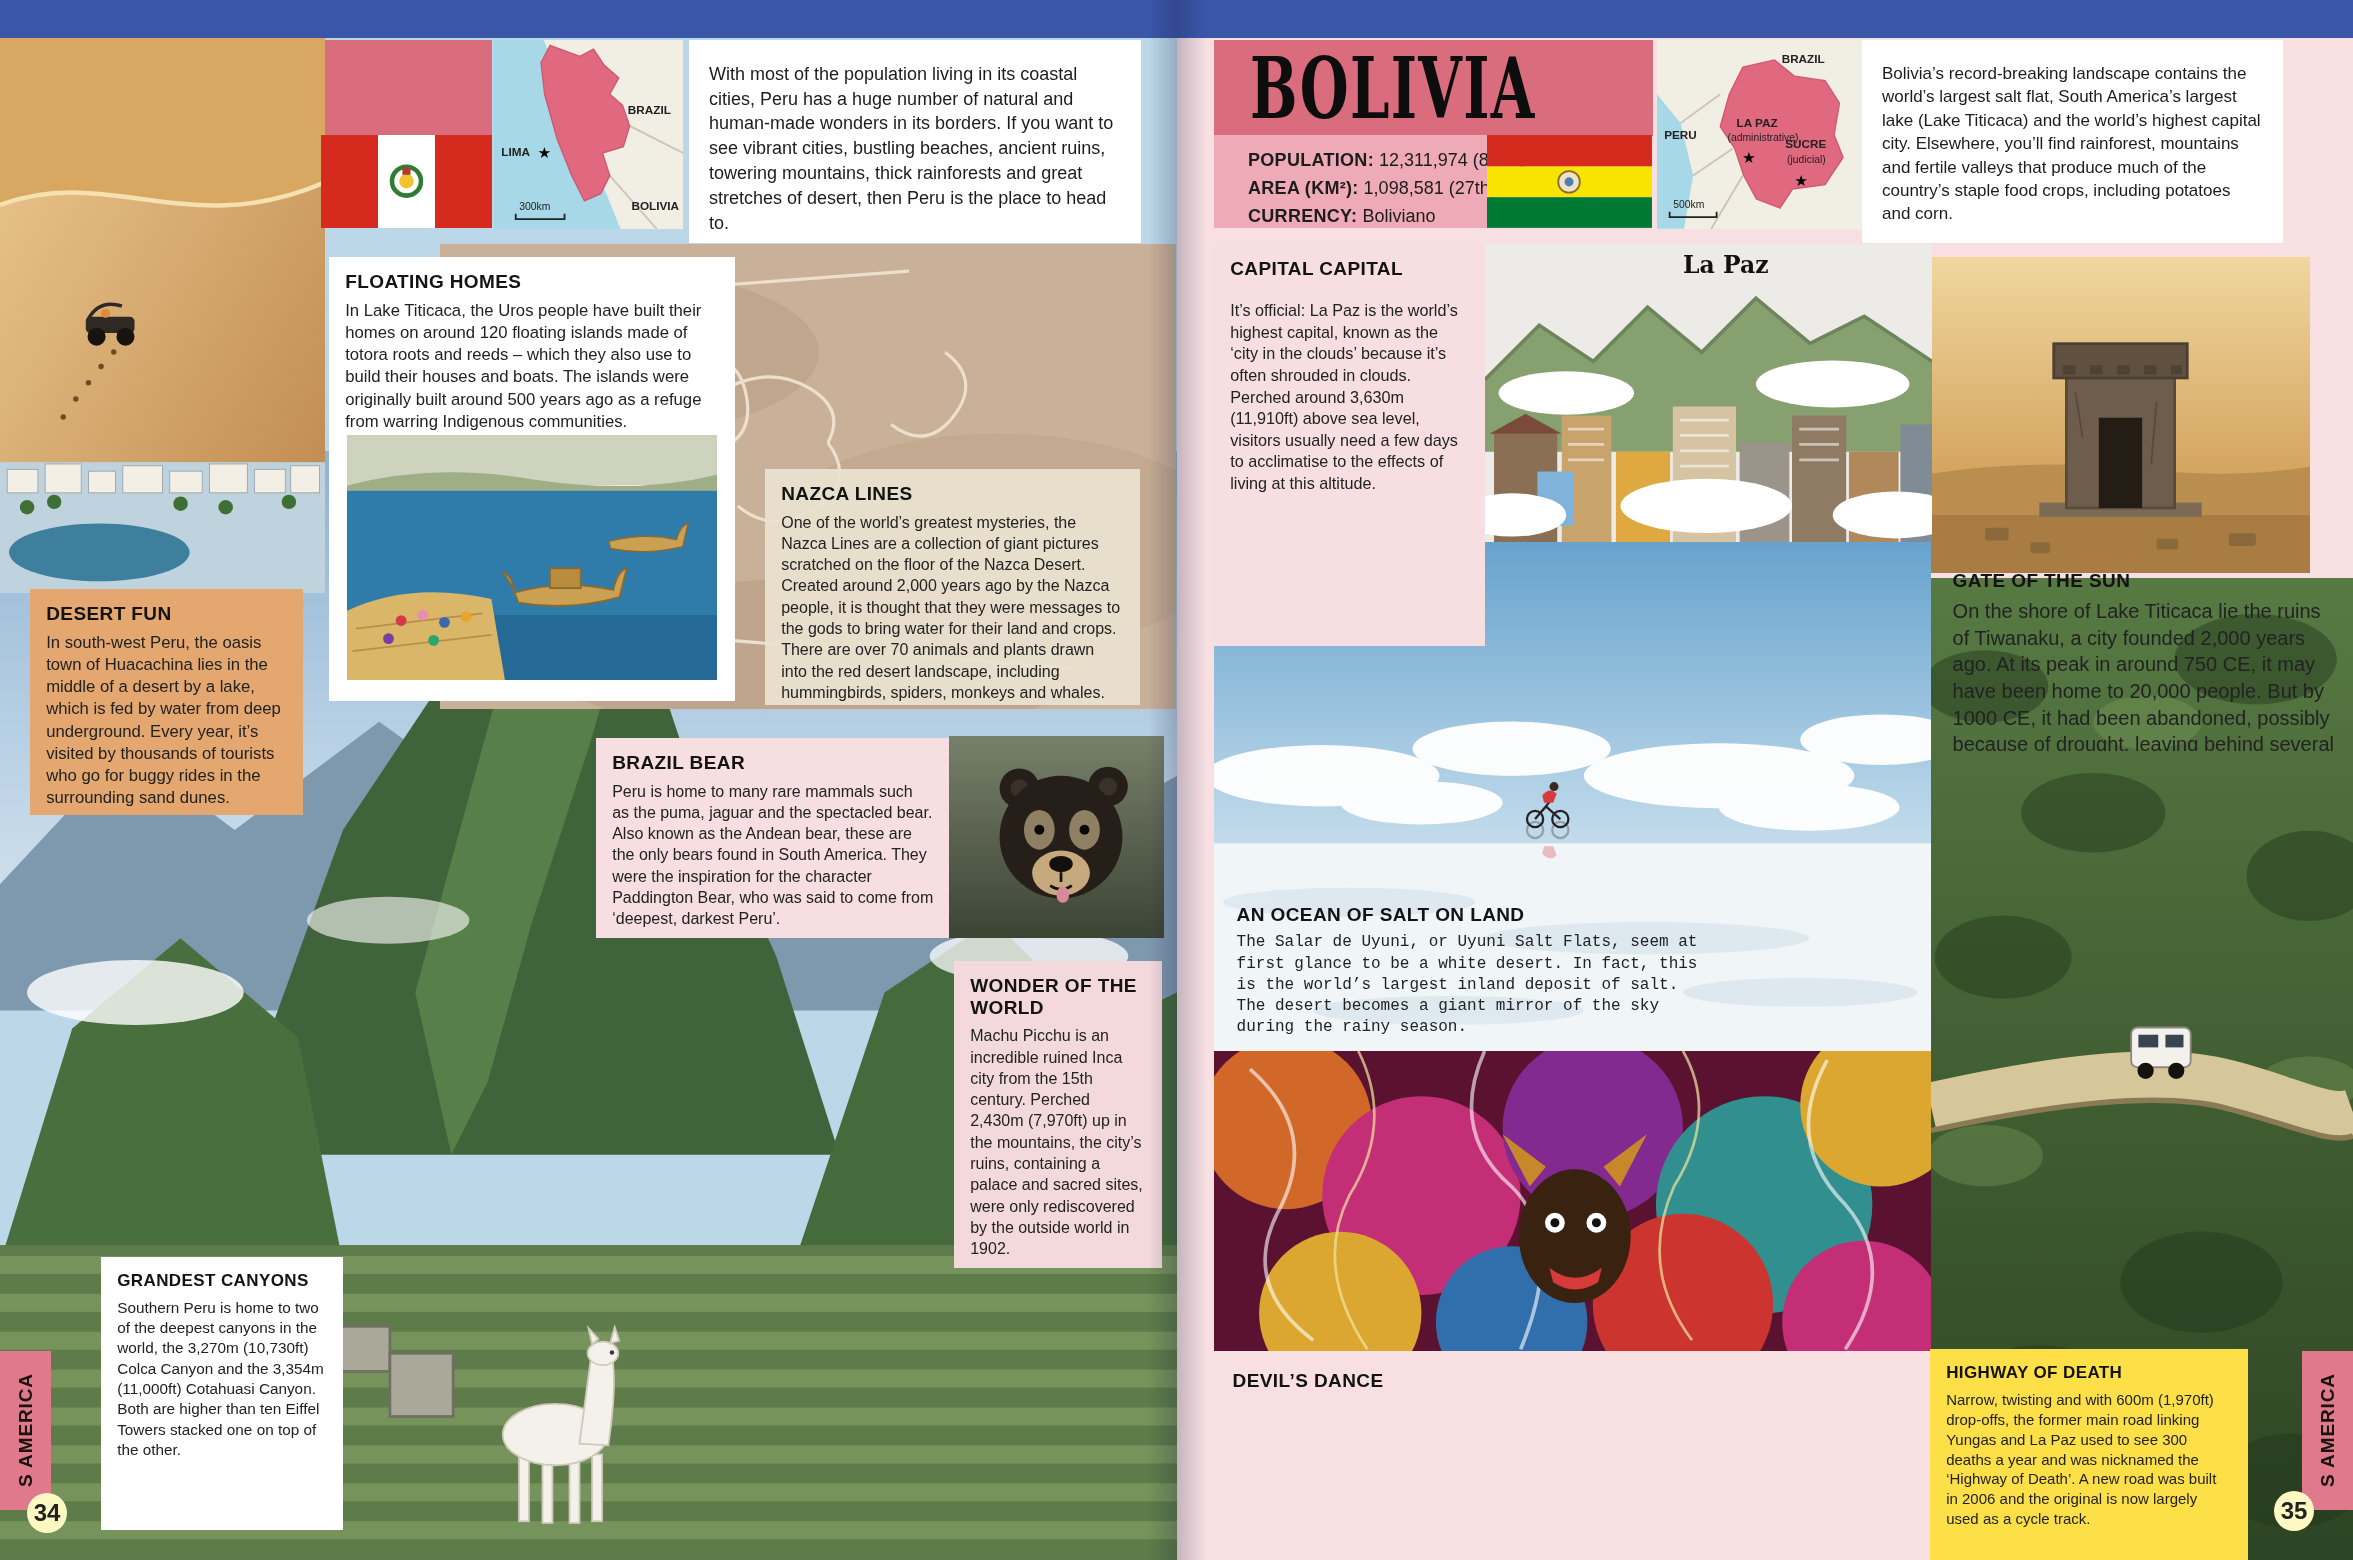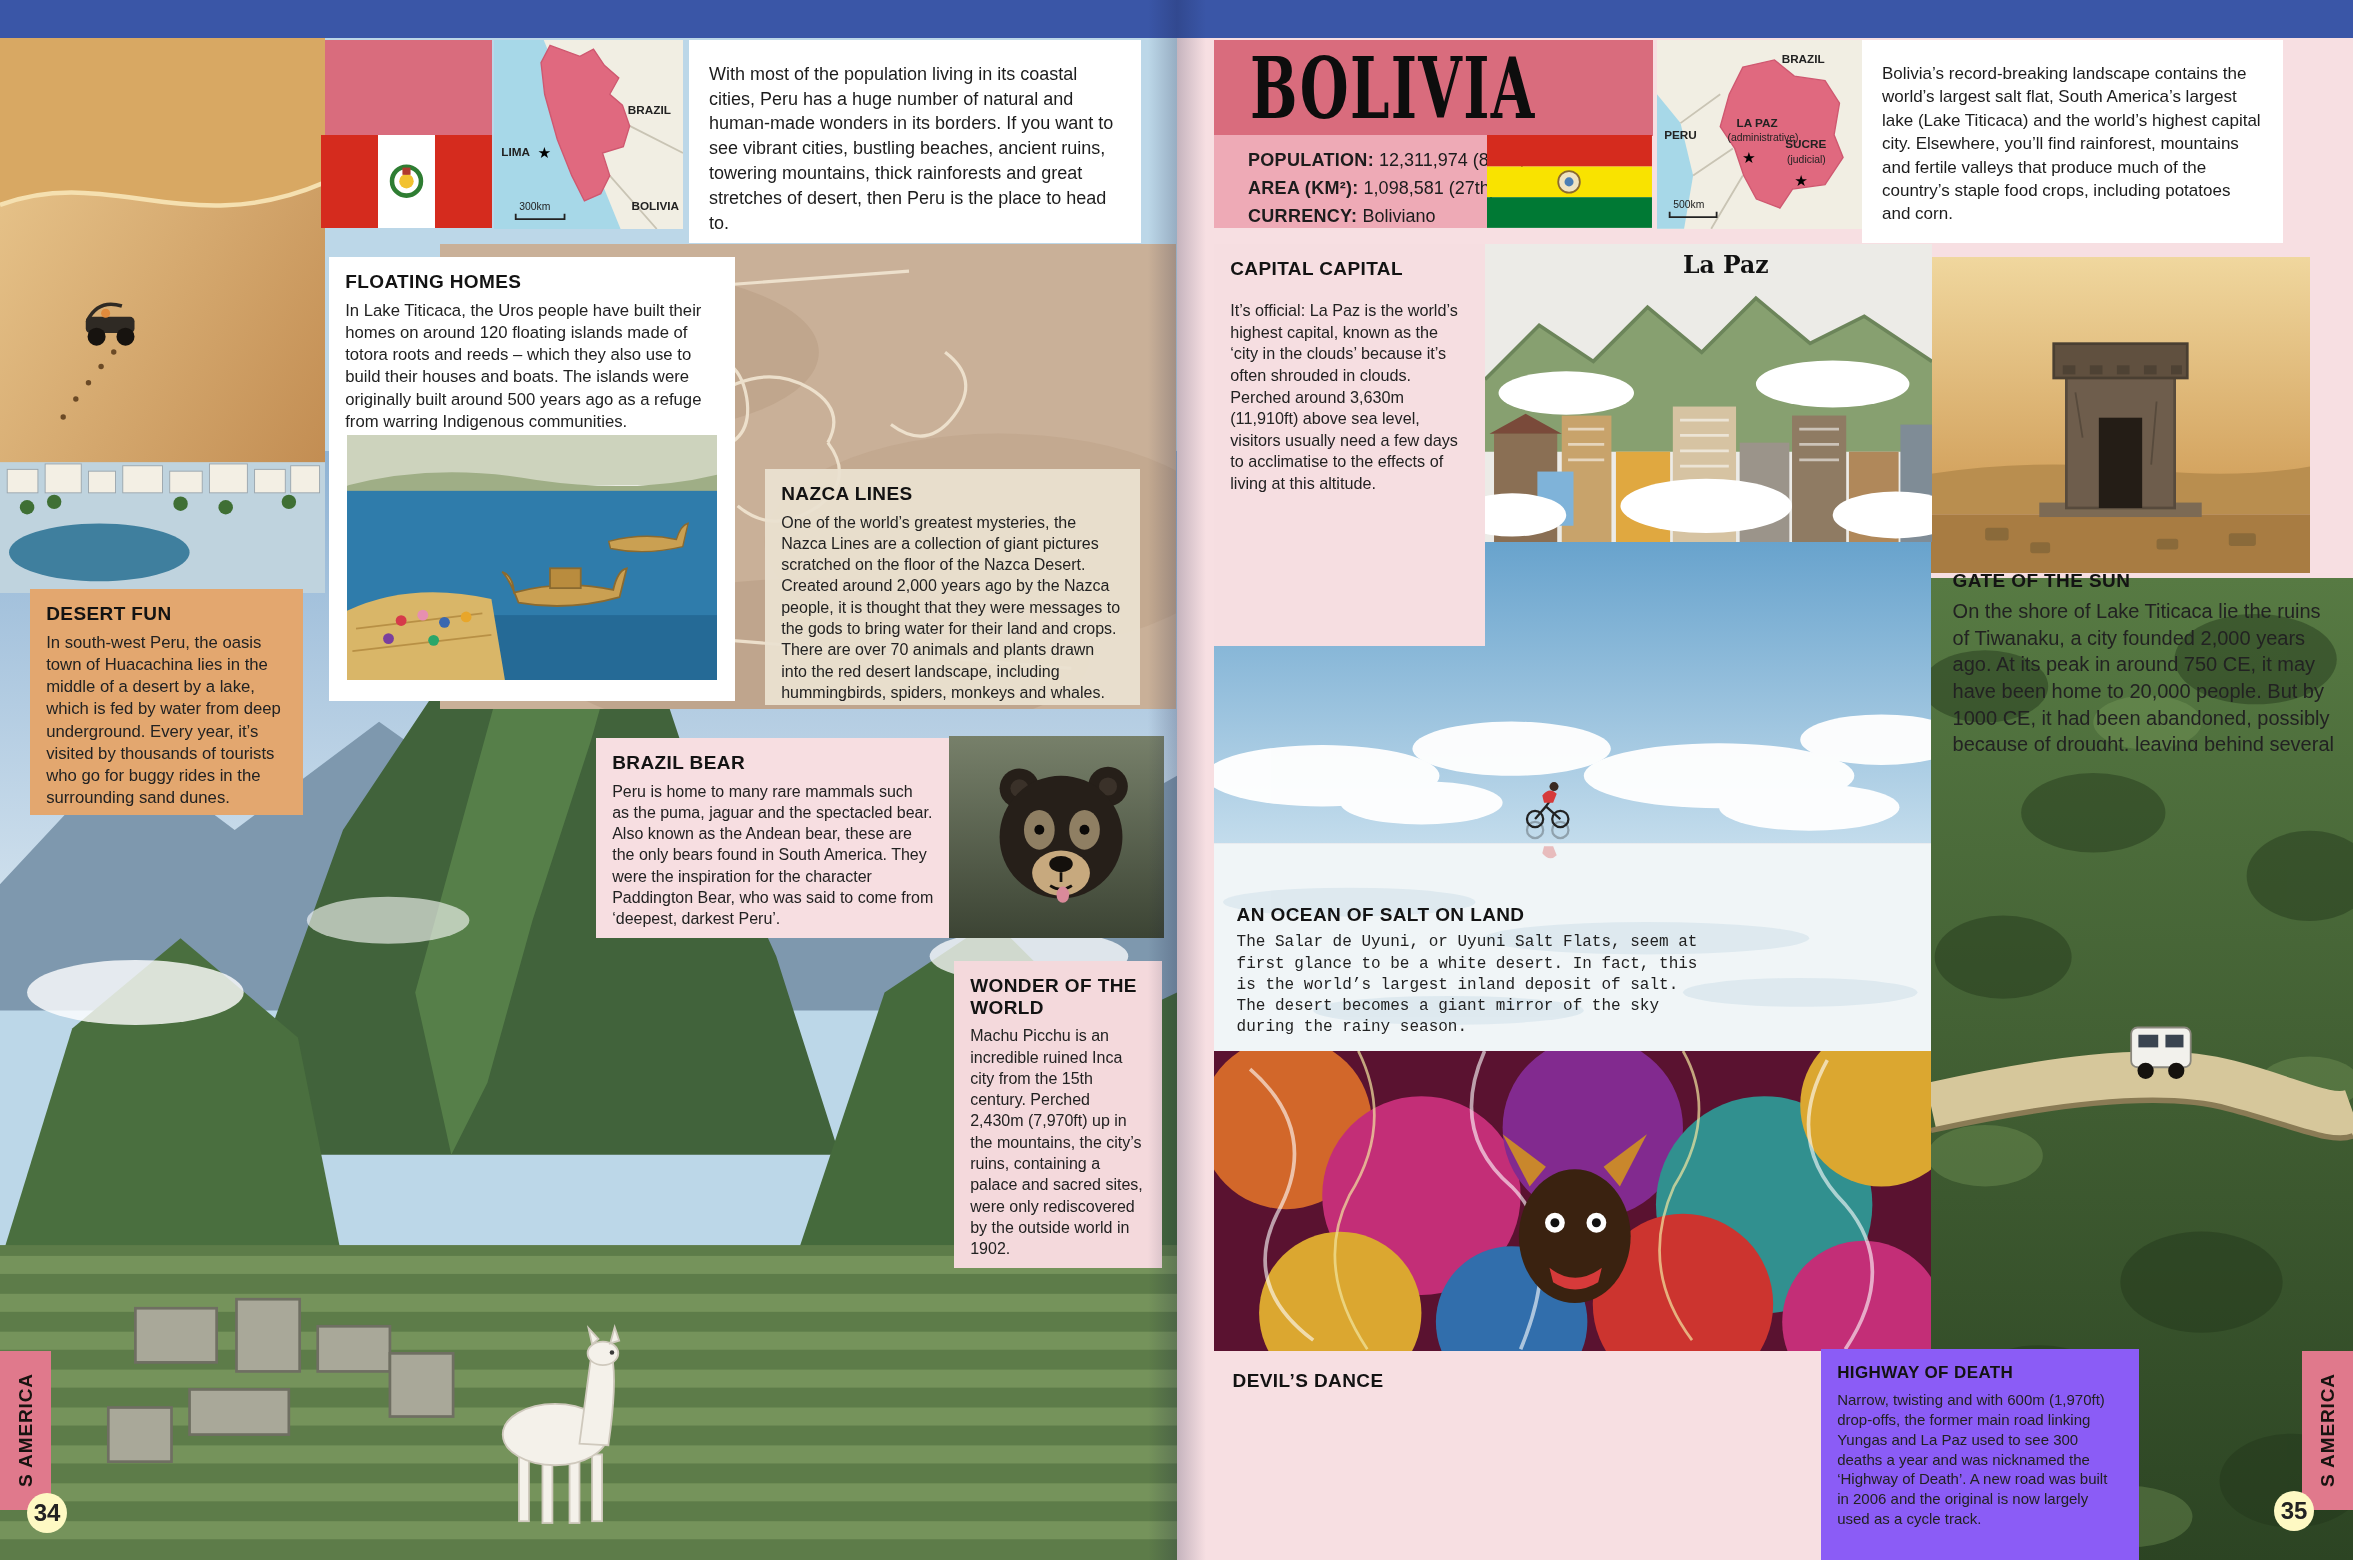--- a/index.html
+++ b/index.html
@@ -278,20 +278,24 @@
       <path d="M124,151 L124,162 M112,166 Q124,174 136,166" stroke="#14100c" stroke-width="3" fill="none"></path>
       <ellipse cx="126" cy="176" rx="7" ry="9" fill="#d98a9a"></ellipse>
     </svg>
   </div>
 
   <div class="fbox" style="left:954px;top:961px;width:208px;height:307px;background:#f4d9dc;z-index:7;">
     <p class="ftitle" style="line-height:1.15;">WONDER OF THE WORLD</p>
     <p class="fbody" style="font-size:16px;">Machu Picchu is an incredible ruined Inca city from the 15th century. Perched 2,430m (7,970ft) up in the mountains, the city’s ruins, containing a palace and sacred sites, were only rediscovered by the outside world in 1902.</p>
   </div>
 
+  <div class="fbox" style="left:101px;top:1257px;width:242px;height:273px;background:#ffffff;z-index:7;">
+    <p class="ftitle" style="font-size:17px;">GRANDEST CANYONS</p>
+    <p class="fbody" style="font-size:15.3px;">Southern Peru is home to two of the deepest canyons in the world, the 3,270m (10,730ft) Colca Canyon and the 3,354m (11,000ft) Cotahuasi Canyon. Both are higher than ten Eiffel Towers stacked one on top of the other.</p>
+  </div>
 
   <div class="circle" style="left:406px;top:1295px;width:433px;height:379px;background:#d8a95e;z-index:7;padding:18px 23.5px 99px 23.5px;justify-content:flex-start;padding-top:43px;">
     <p class="ftitle" style="margin-bottom:4.5px;">POTATOES</p>
     <p class="fbody" style="font-size:15px;line-height:1.3;">When Spanish conquistadors defeated the Inca Empire, the first thing they brought back to Europe was the potato. Potatoes were first cultivated in Peru thousands of years ago. The Inca valued the vegetable not only as a food but as a measure of time – units of time were related to how long it took a potato to boil.</p>
   </div>
 
   <div class="tab" style="left:0;top:1351px;">
     <span>S AMERICA</span>
   </div>
   <div class="pagenum" style="left:27px;top:1493px;">
@@ -537,21 +541,21 @@
           <circle cx="424" cy="190" r="5" fill="#111"></circle>
         <path d="M372,240 Q400,262 430,240 L426,256 Q400,272 376,256 Z" fill="#d63a3a"></path>
       </g>
     </svg>
   </div>
 
   <div class="fbox" style="left:1220px;top:1361px;width:478px;height:190px;z-index:5;padding:9px 12.6px;">
     <p class="ftitle">DEVIL’S DANCE</p>
   </div>
 
-  <div class="fbox" style="left:1821px;top:1349px;width:318px;height:211px;background:#8b5cf6;z-index:5;">
+  <div class="fbox" style="left:1930px;top:1349px;width:318px;height:211px;background:#fde047;z-index:5;">
     <p class="ftitle" style="font-size:17px;">HIGHWAY OF DEATH</p>
     <p class="fbody" style="font-size:15px;">Narrow, twisting and with 600m (1,970ft) drop-offs, the former main road linking Yungas and La Paz used to see 300 deaths a year and was nicknamed the ‘Highway of Death’. A new road was built in 2006 and the original is now largely used as a cycle track.</p>
   </div>
 
   <div class="tab" style="left:2302px;top:1351px;">
     <span>S AMERICA</span>
   </div>
   <div class="pagenum" style="left:2274px;top:1491px;">
     <span>35</span>
   </div>

